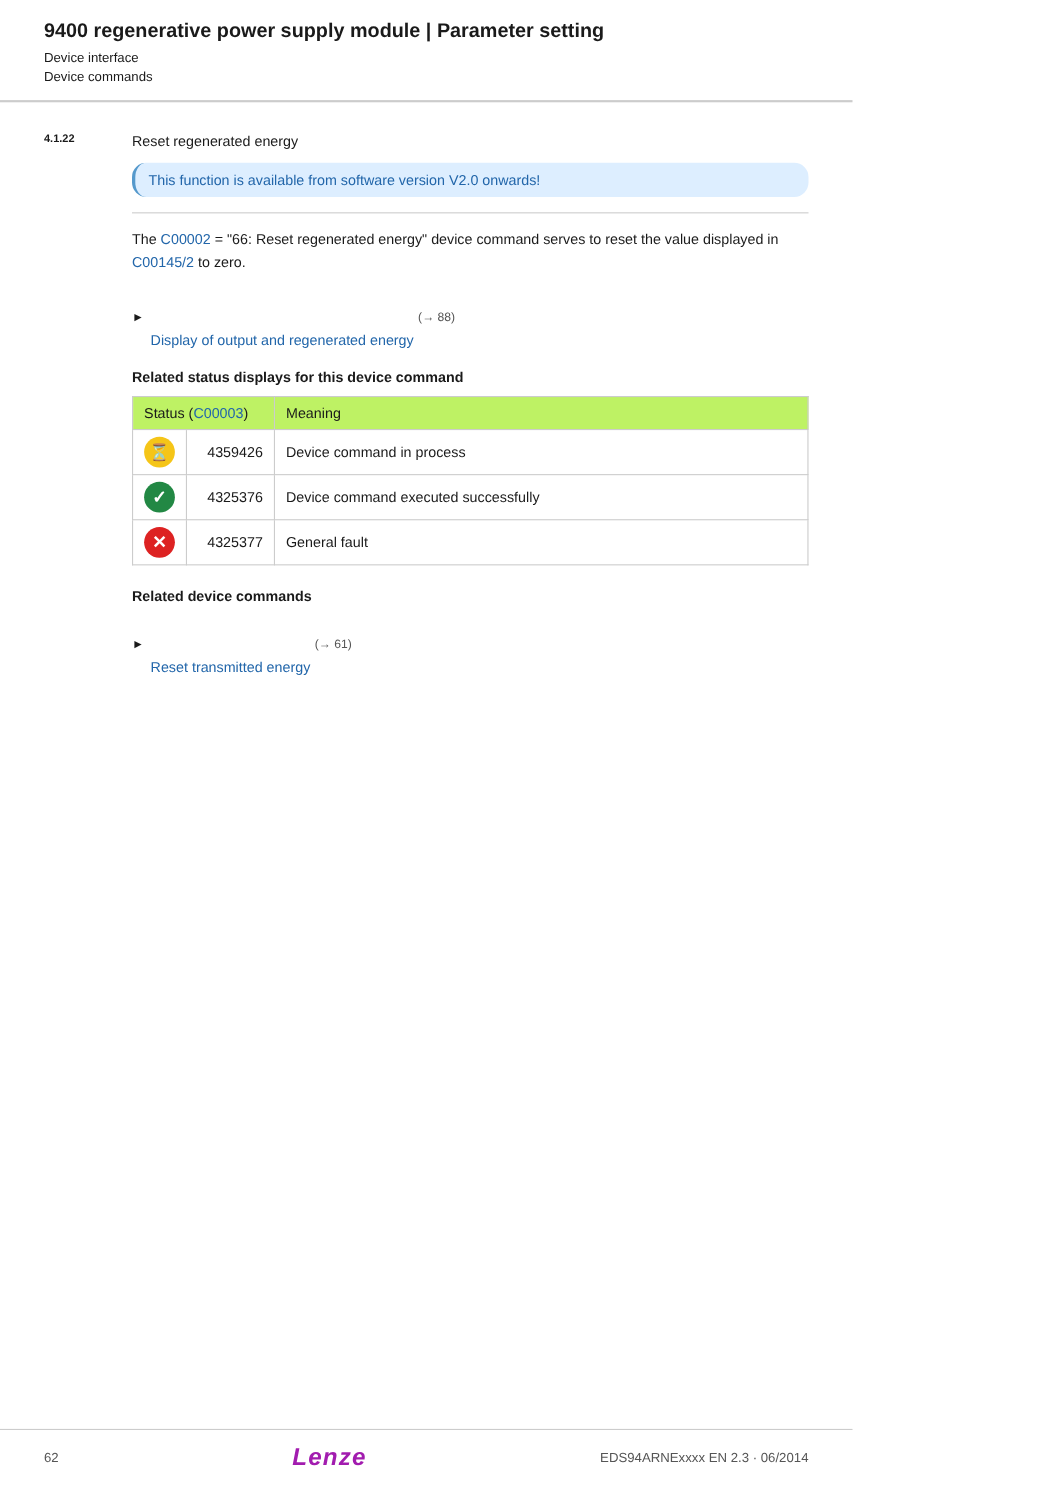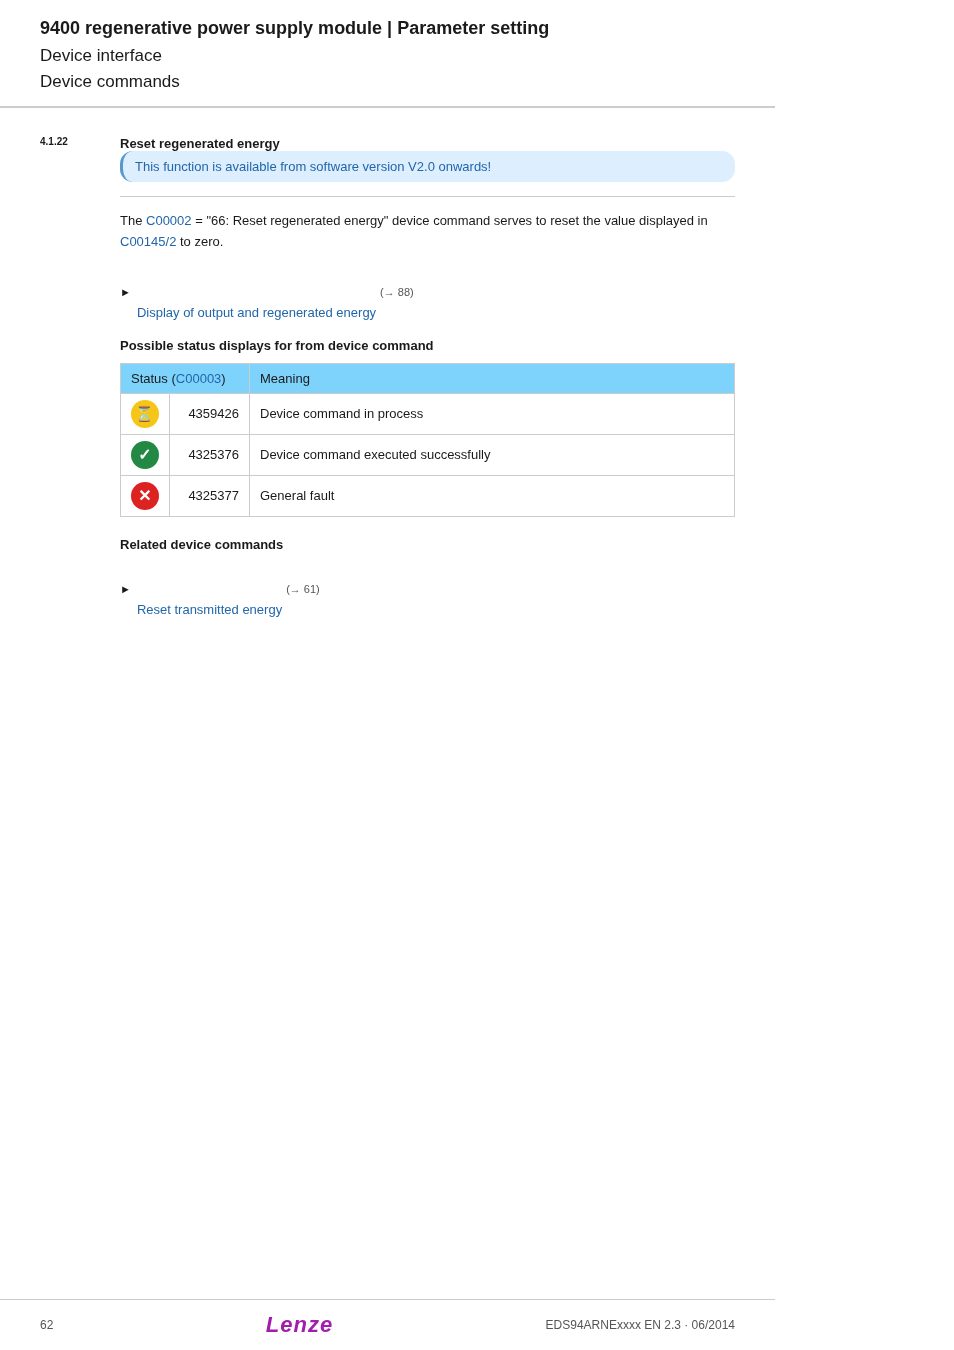--- a/index.html
+++ b/index.html
@@ -29,21 +29,21 @@
     }
 
     .page-header-title {
       font-size: 18px;
       font-weight: bold;
       color: #1a1a1a;
       margin-bottom: 4px;
     }
 
     .page-header-sub {
-      font-size: 17px;
+      font-size: 12px;
       color: #1a1a1a;
       line-height: 1.5;
     }
 
     
     .content {
       padding: 28px 40px 60px 40px;
     }
 
     
@@ -58,22 +58,23 @@
       font-size: 10px;
       min-width: 80px;
       padding-top: 0;
     }
 
     .section-body {
       flex: 1;
     }
 
     .section-title {
-      font-weight: bold;
-      font-size: 13px;
+      font-weight: normal;
+      font-size: 13px;
+      margin-bottom: 12px;
     }
 
     
     .info-banner {
       background: #ddeeff;
       border-left: 3px solid #5599cc;
       padding: 8px 12px;
       margin-bottom: 14px;
       color: #2266aa;
       font-size: 13px;
@@ -124,21 +125,21 @@
 
     
     .status-table {
       border-collapse: collapse;
       width: 100%;
       margin-bottom: 20px;
       font-size: 13px;
     }
 
     .status-table thead tr {
-      background: #7dd3fc;
+      background: #bef264;
     }
 
     .status-table th {
       padding: 7px 10px;
       text-align: left;
       font-weight: normal;
       font-size: 13px;
       border: 1px solid #cccccc;
     }
 
@@ -260,21 +261,21 @@
         <div class="para">
           <span>The </span><a class="link">C00002</a><span> = "66: Reset regenerated energy" device command serves to reset the value displayed in </span><a class="link">C00145/2</a><span> to zero.</span>
         </div>
 
         <div class="arrow-link">
           <span class="arrow">►</span>
           <a class="link">Display of output and regenerated energy</a>
           <span class="page-ref">(→ 88)</span>
         </div>
 
-        <div class="sub-heading">Possible status displays for from device command</div>
+        <div class="sub-heading">Related status displays for this device command</div>
 
         <table class="status-table">
           <thead>
             <tr>
               <th colspan="2">
                 <span>Status (</span><a class="link">C00003</a><span>)</span>
               </th>
               <th>Meaning</th>
             </tr>
           </thead>

